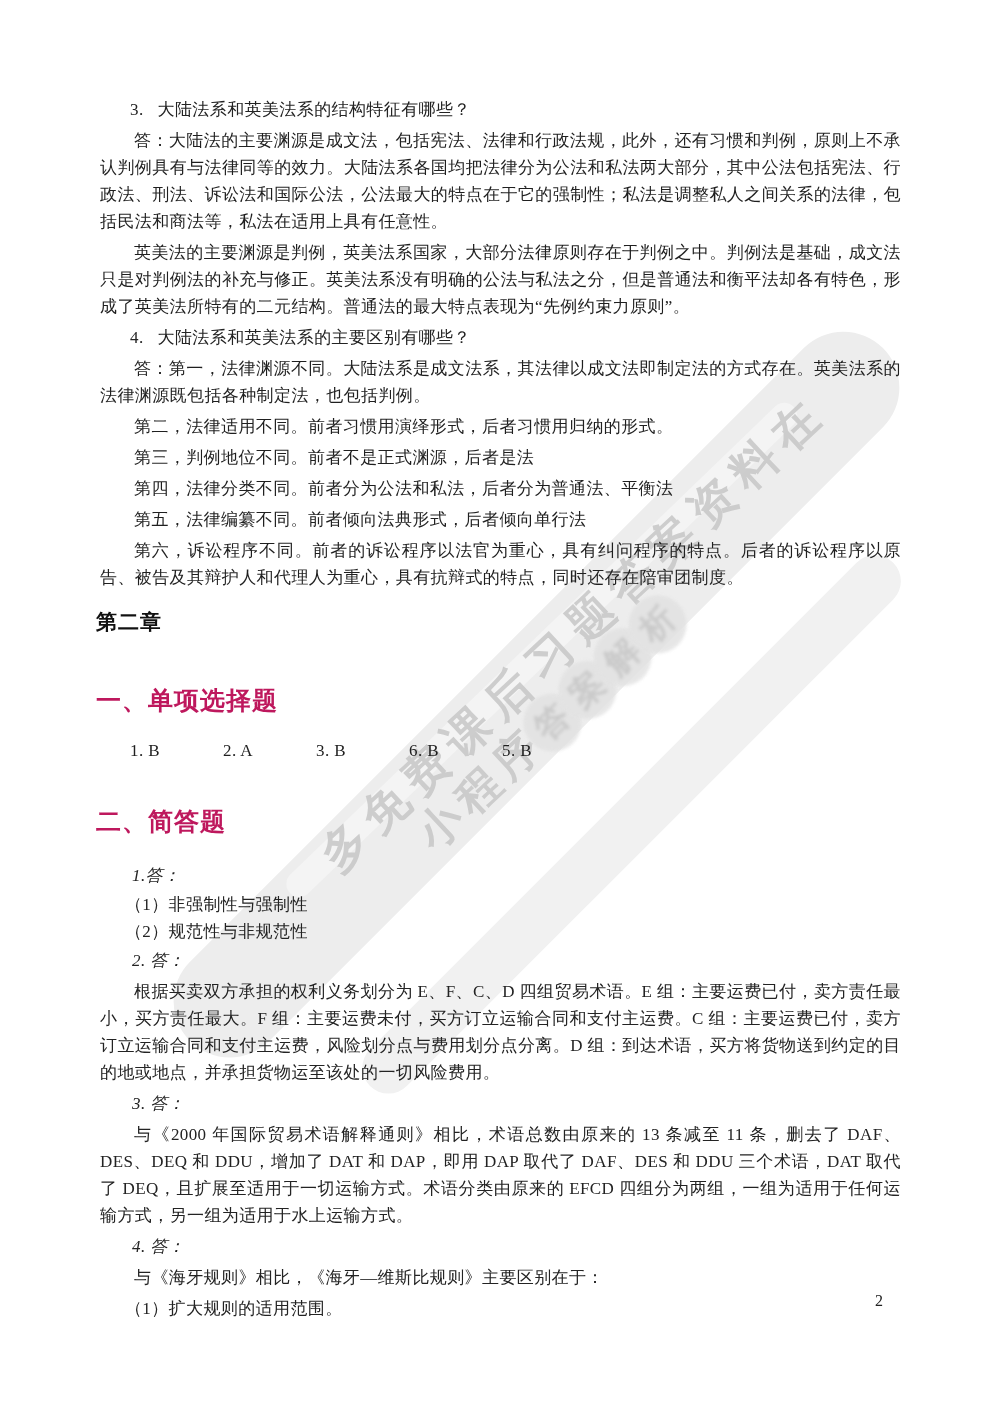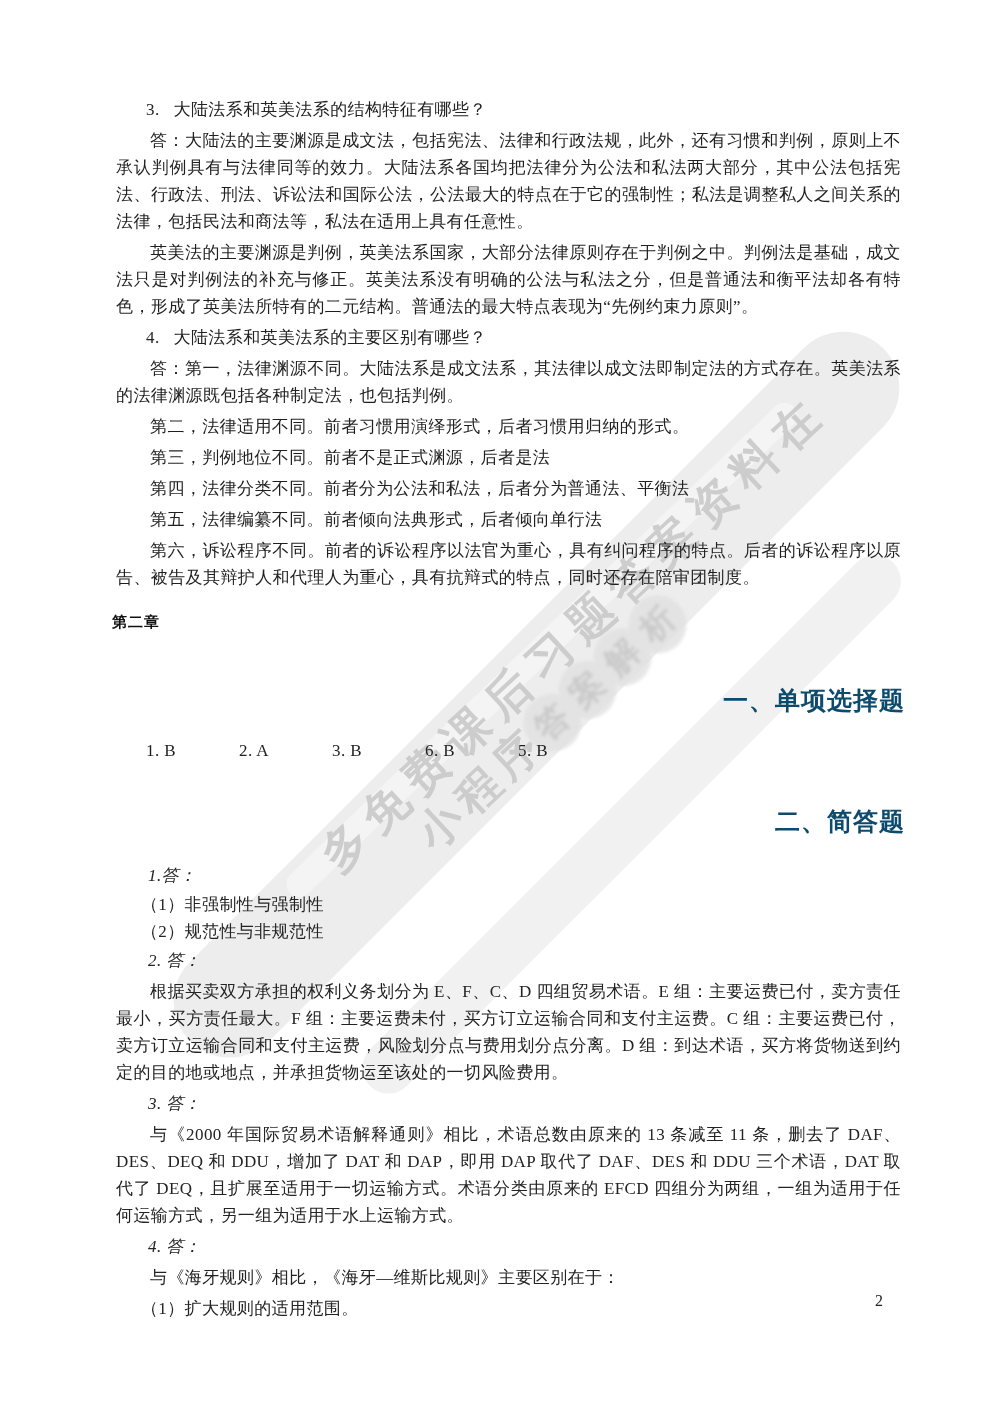--- a/index.html
+++ b/index.html
@@ -62,21 +62,21 @@
     color: #c2c2c2;
     font-size: 34px;
     letter-spacing: 0;
     filter: blur(1.5px);
   }
   .wm-stamp:first-of-type { margin-left: 16px; }
 
   
   .content {
     position: absolute;
-    left: 112px;
+    left: 96px;
     right: 88px;
     top: 96px;
     z-index: 1;
     font-size: 17px;
     line-height: 27px;
     text-align: justify;
     letter-spacing: 0.4px;
   }
   .para {
     margin: 4px;
@@ -86,34 +86,34 @@
     margin: 0 0 4px 0;
     text-indent: 2em;
   }
   .q-line .q-num { margin-right: 14px; }
   .kai { color: #232323; }
 
   .chapter-title {
     margin: 16px 0 0 0;
     font-family: "Liberation Sans", sans-serif;
     font-weight: 700;
-    font-size: 15px;
+    font-size: 21px;
     line-height: 30px;
     color: #111;
     text-align: left;
     letter-spacing: 1px;
   }
   .section-title {
     margin: 46px 0 0 0;
     font-family: "Liberation Sans", sans-serif;
     font-weight: 700;
     font-size: 25px;
     line-height: 34px;
-    color: #0c4a6e;
-    text-align: right;
+    color: #be185d;
+    text-align: left;
     letter-spacing: 1px;
   }
   .section-title.second { margin-top: 40px; }
 
   .choices-row {
     margin-top: 20px;
     padding-left: 2em;
     display: flex;
     text-align: left;
   }

